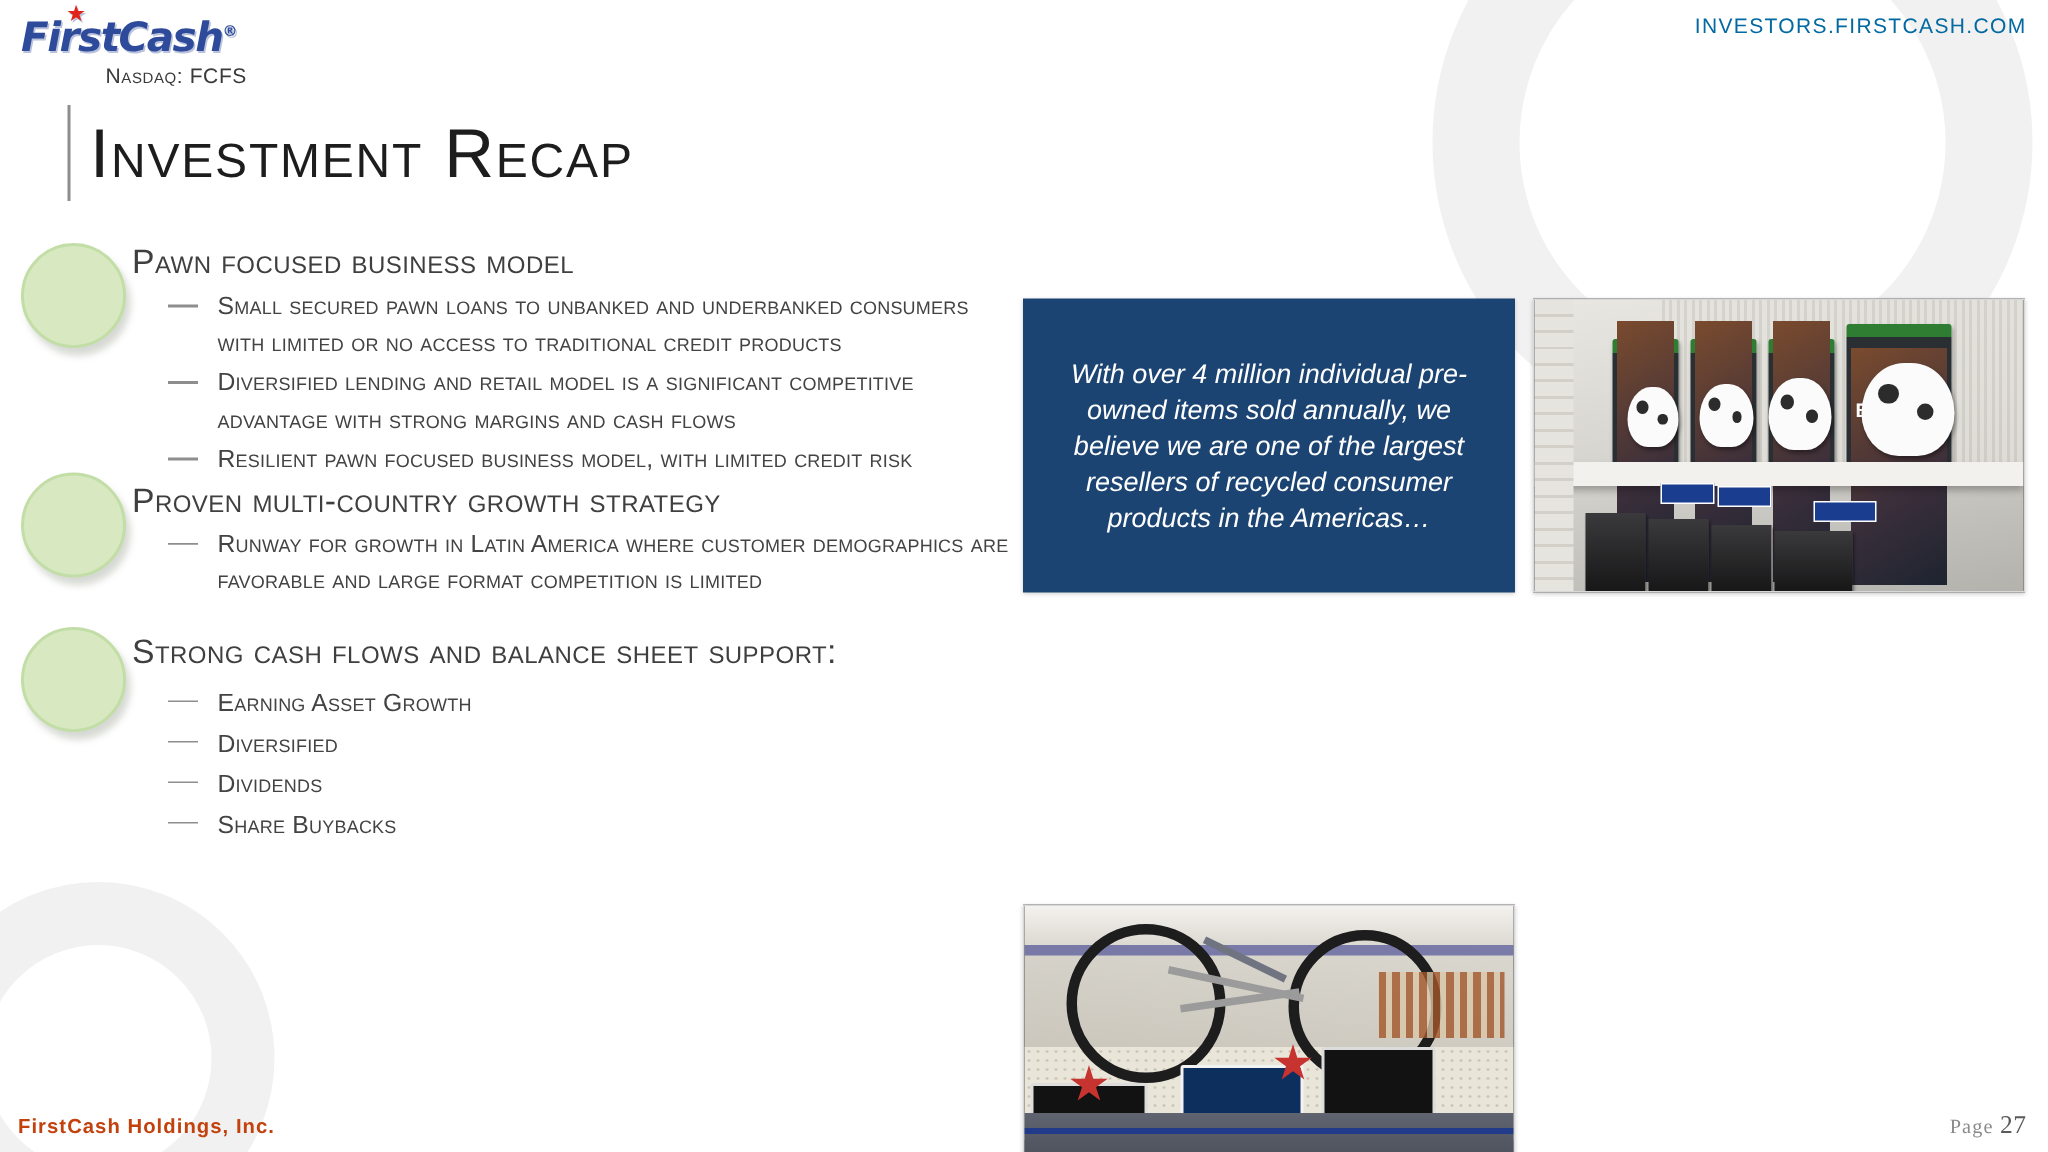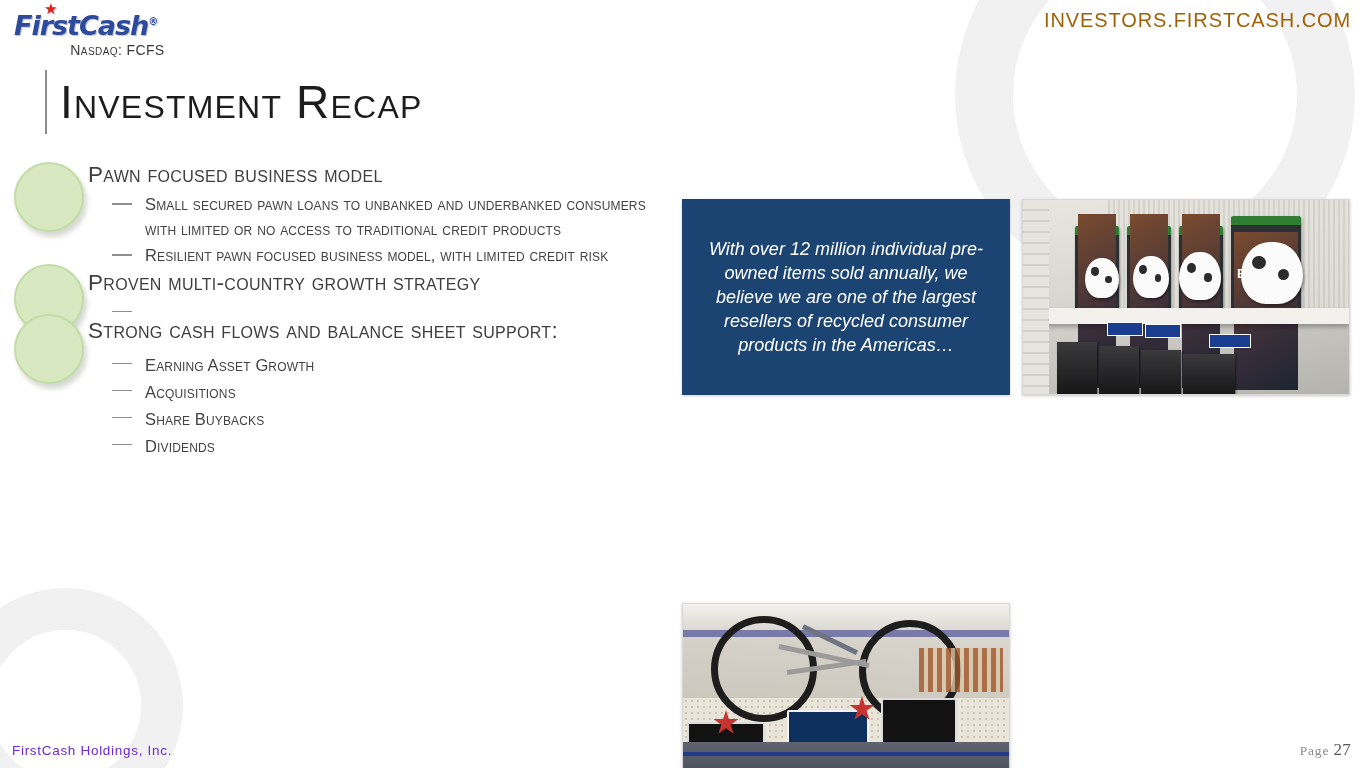--- a/index.html
+++ b/index.html
@@ -81,23 +81,23 @@
     letter-spacing: 0.4px;
     color: #3a3a3a;
     font-family: "Liberation Sans", sans-serif;
     text-align: center;
   }
 
   #investor-url {
     position: absolute;
     right: 14px;
     top: 9px;
-    font-size: 20px;
+    font-size: 14px;
     letter-spacing: 0.9px;
-    color: #a16207;
+    color: #0369a1;
     font-family: "Liberation Sans", sans-serif;
   }
 
   
   #title-wrap {
     position: absolute;
     left: 45px;
     top: 70px;
     height: 64px;
     display: flex;
@@ -253,22 +253,23 @@
   .bk-star  { position:absolute; width:26px; height:26px; background:#c7332e;
               clip-path:polygon(50% 0%,61% 35%,98% 35%,68% 57%,79% 91%,50% 70%,21% 91%,32% 57%,2% 35%,39% 35%); }
 
   
   #footer-left {
     position: absolute;
     left: 12px;
     bottom: 10px;
     font-size: 13.5px;
     letter-spacing: 0.7px;
-    color: #6d28d9;
-    font-family: "Liberation Sans", sans-serif;
+    color: #c2410c;
+    font-family: "Liberation Sans", sans-serif;
+    font-weight: bold;
   }
   #footer-right {
     position: absolute;
     right: 14px;
     bottom: 8px;
     font-size: 13.5px;
     letter-spacing: 0.8px;
     color: #8a8a8a;
     font-family: Liberation Serif, serif;
   }
@@ -299,49 +300,51 @@
   <div id="slide-title">Investment Recap</div>
 </div>
 
 <div id="content">
 
   <div class="section">
     <div class="bullet-disc" style="top:0"></div>
     <div class="section-title">Pawn focused business model</div>
     <ul class="sub-list">
       <li class="sub-item"><span class="dash"></span><span>Small secured pawn loans to unbanked and underbanked consumers with limited or no access to traditional credit products</span></li>
+      <li class="sub-item"><span class="dash"></span><span>Diversified lending and retail model is a significant competitive advantage with strong margins and cash flows</span></li>
       <li class="sub-item"><span class="dash"></span><span>Resilient pawn focused business model, with limited credit risk</span></li>
     </ul>
   </div>
 
   <div class="section" style="">
     <div class="bullet-disc" style="top:-6px"></div>
     <div class="section-title">Proven multi-country growth strategy</div>
     <ul class="sub-list">
       <li class="sub-item"><span class="dash"></span></li>
+      <li class="sub-item"><span class="dash"></span><span>Runway for growth in Latin America where customer demographics are favorable and large format competition is limited</span></li>
     </ul>
   </div>
 
   <div class="section" style="margin-top:22px">
     <div class="bullet-disc" style="top:-4px"></div>
     <div class="section-title">Strong cash flows and balance sheet support:</div>
     <ul class="sub-list" style="margin-top:8px">
       <li class="sub-item compact"><span class="dash"></span><span>Earning Asset Growth</span></li>
-      <li class="sub-item compact"><span class="dash"></span><span>Acquisitions</span></li>
+      <li class="sub-item compact"><span class="dash"></span><span>Diversified</span></li>
+      <li class="sub-item compact"><span class="dash"></span><span>Dividends</span></li>
       <li class="sub-item compact"><span class="dash"></span><span>Share Buybacks</span></li>
-      <li class="sub-item compact"><span class="dash"></span><span>Dividends</span></li>
     </ul>
   </div>
 
 </div>
 
 <div id="media-grid">
 
   <div class="panel tl" id="quote-box" style="background: rgb(28, 68, 114);">
-    <div id="quote-text">With over 12 million individual pre-owned items sold annually, we believe we are one of the largest resellers of recycled consumer products in the Americas…</div>
+    <div id="quote-text">With over 4 million individual pre-owned items sold annually, we believe we are one of the largest resellers of recycled consumer products in the Americas…</div>
   </div>
 
   <div class="panel tr photo">
     <div class="gs-bg"></div>
     <div class="gs-back"></div>
     <div class="gs-case" style="left:52px"></div>
       <div class="gs-art" style="left:55px;width:38px"></div>
     <div class="gs-case" style="left:104px"></div>
       <div class="gs-art" style="left:107px;width:38px"></div>
     <div class="gs-case" style="left:156px"></div>

